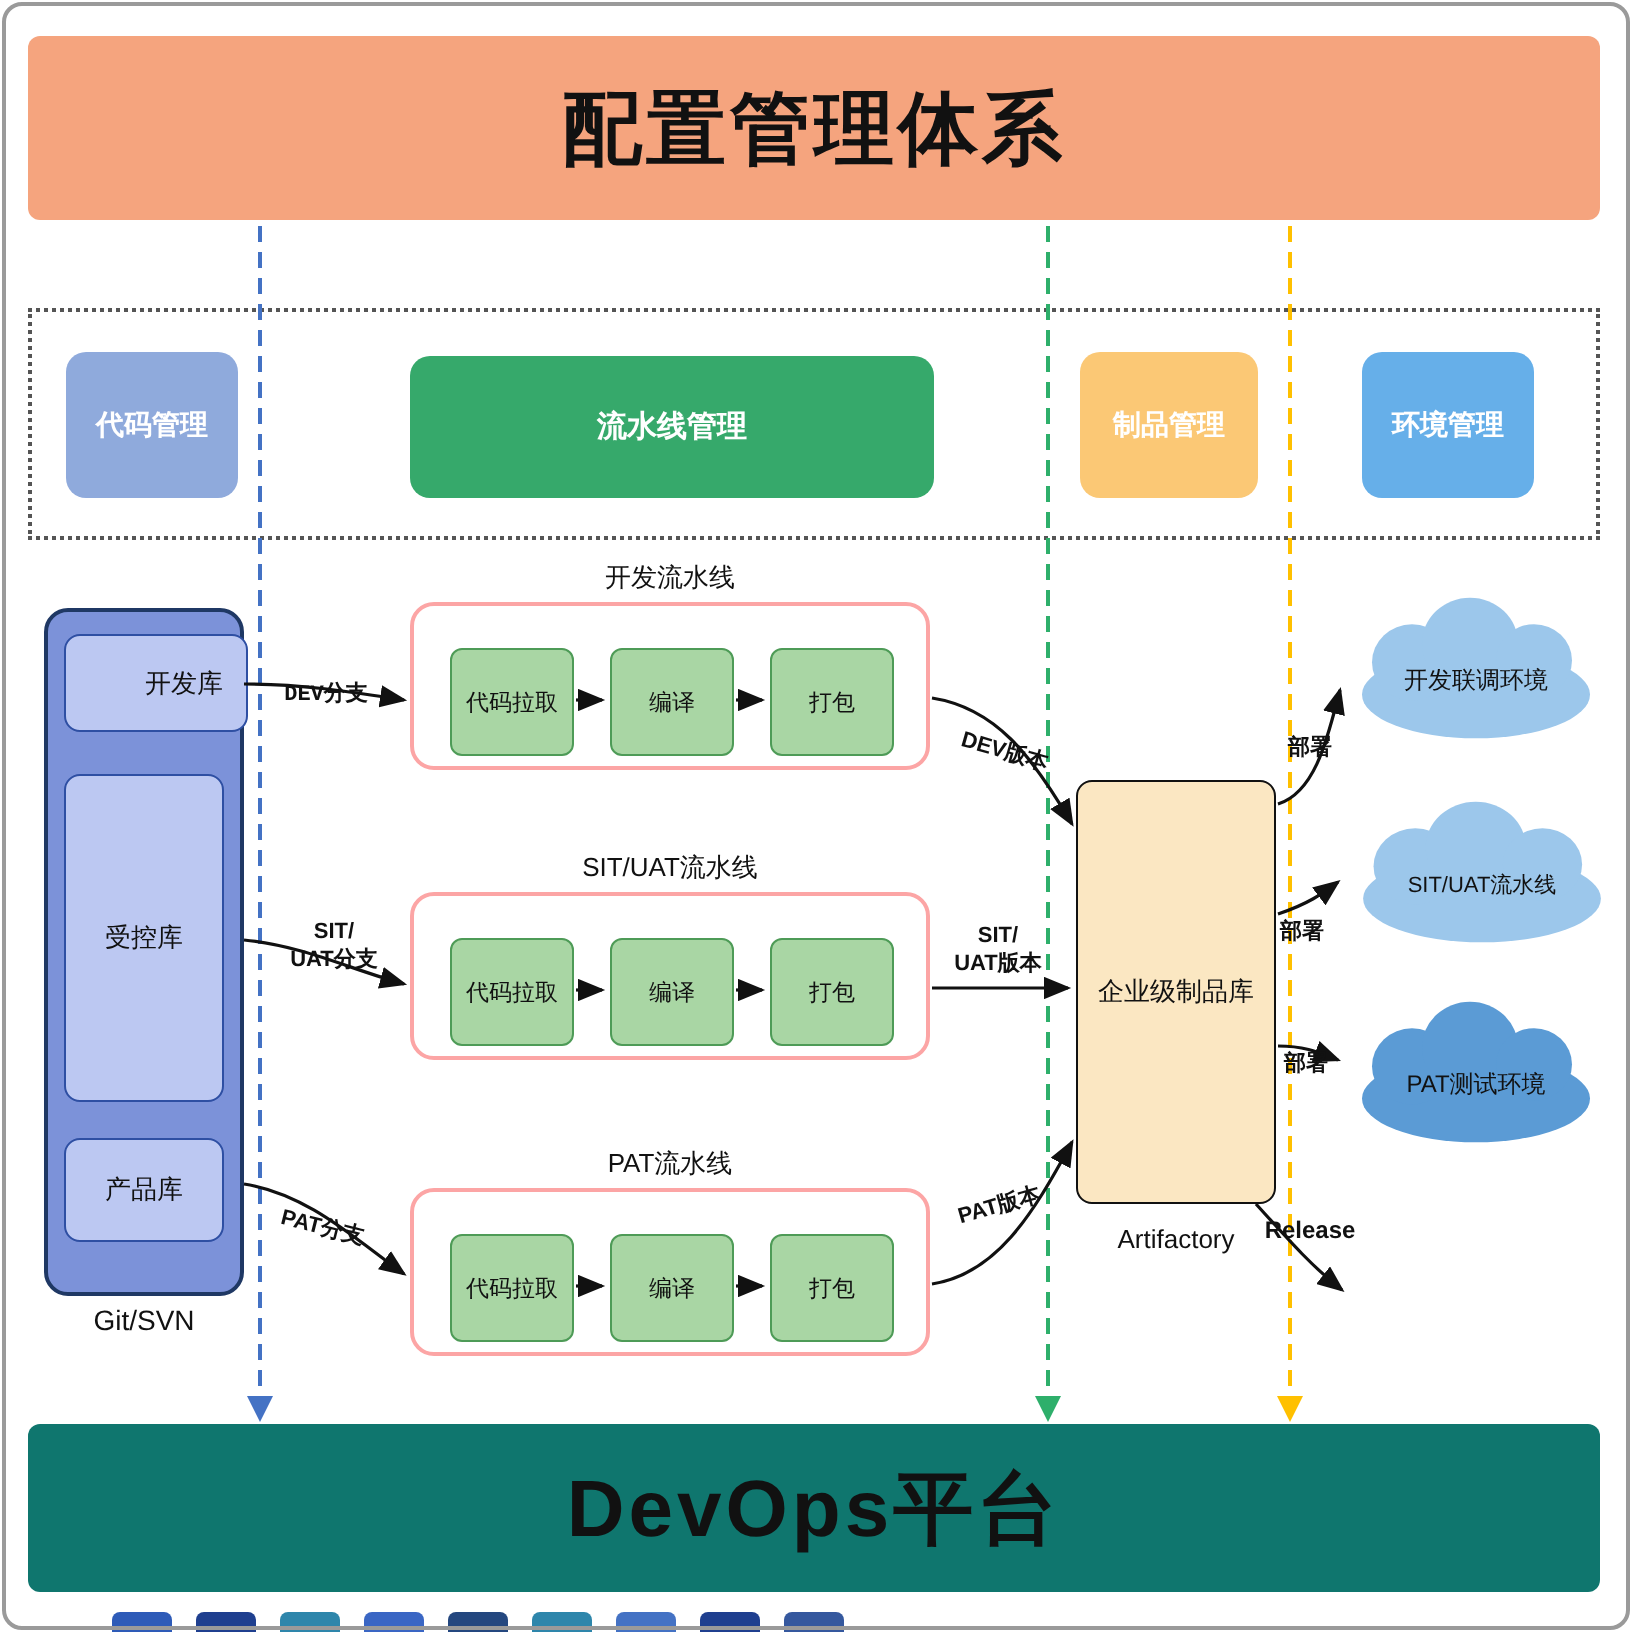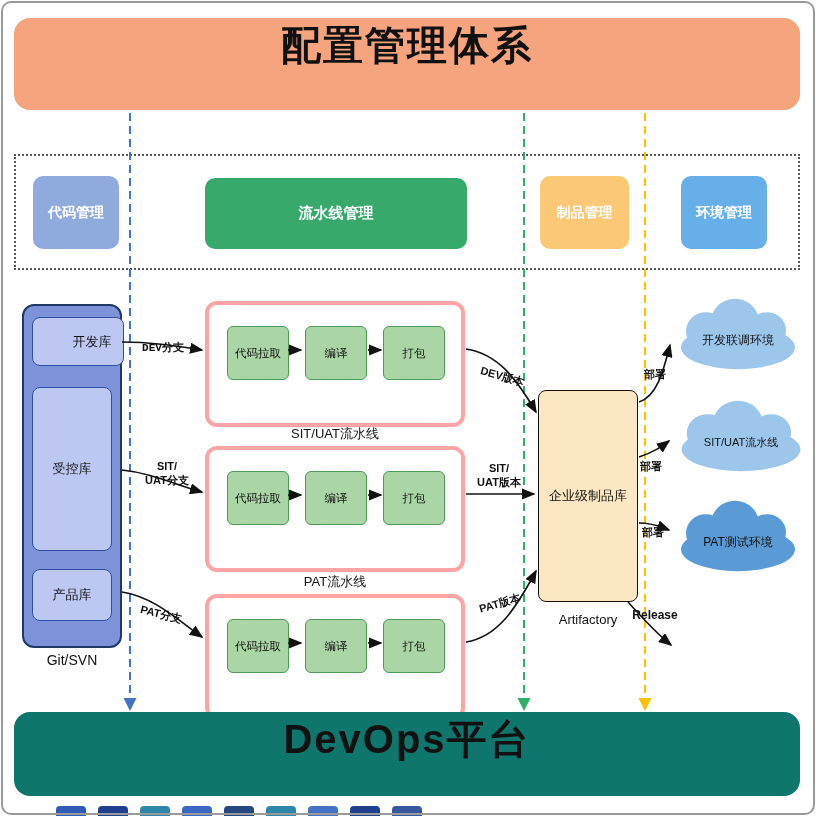--- a/index.html
+++ b/index.html
@@ -2,22 +2,22 @@
 <html><head>
 <meta charset="utf-8">
 <style>
   html,body { margin:0; padding:0; background:#fff; }
   .canvas {
     position:relative; width:816px; height:816px; background:#ffffff;
     font-family:"Liberation Sans", sans-serif; overflow:hidden; color:#111;
   }
   .frame { position:absolute; inset:1px; border:2px solid #9a9a9a; border-radius:10px; pointer-events:none; z-index:9; }
 
-  .banner { position:absolute; display:flex; justify-content:center;
-            font-weight:bold; color:#111; border-radius:16px; letter-spacing:2px; }
+  .banner { position:absolute; display:flex; align-items:center; justify-content:center;
+            font-weight:bold; color:#111; border-radius:6px; letter-spacing:2px; }
   .banner-top    { left:14px; top:18px;  width:786px; height:92px; background:#F5A47E; font-size:40px; }
   .banner-bottom { left:14px; top:712px; width:786px; height:84px; background:#0f766e; font-size:40px; }
 
   .cat-row { position:absolute; left:14px; top:154px; width:786px; height:116px;
              border:2px dotted #555; box-sizing:border-box; }
   .cat { position:absolute; display:flex; align-items:center; justify-content:center;
          color:#fff; font-weight:bold; border-radius:10px; text-align:center; }
   .cat-0 { left:33px;  top:176px; width:86px;  height:73px; background:#8FAADC; font-size:14px; }
   .cat-1 { left:205px; top:178px; width:262px; height:71px; background:#36A96B; font-size:15px; }
   .cat-2 { left:540px; top:176px; width:89px;  height:73px; background:#FBC875; font-size:14px; }
@@ -29,22 +29,22 @@
               display:flex; align-items:center; justify-content:center; font-size:13px; box-sizing:border-box; }
   .repo-dev  { left:8px; top:11px;  width:92px; height:49px;padding-left:28px; }
   .repo-ctl  { left:8px; top:81px;  width:80px; height:164px; }
   .repo-prod { left:8px; top:263px; width:80px; height:52px; }
   .repo-caption { position:absolute; left:22px; top:652px; width:100px; text-align:center; font-size:14px; }
 
   .pl-title { position:absolute; width:260px; text-align:center; font-size:13px; }
   .pl-title-0 { left:205px; top:280px; }
   .pl-title-1 { left:205px; top:425px; }
   .pl-title-2 { left:205px; top:573px; }
-  .pl-box { position:absolute; left:205px; width:260px; height:126px; background:#fff;
-            border:4px solid #fca5a5; border-radius:12px; box-sizing:border-box;
+  .pl-box { position:absolute; left:205px; width:260px; height:84px; background:#fff;
+            border:2px solid #fca5a5; border-radius:12px; box-sizing:border-box;
             display:flex; justify-content:space-between; padding:21px 16px 0 18px; }
   .pl-box-0 { top:301px; } .pl-box-1 { top:446px; } .pl-box-2 { top:594px; }
   .step { width:62px; height:54px; background:#A9D6A4; border:1.5px solid #4E9B57; border-radius:6px;
           display:flex; align-items:center; justify-content:center; font-size:11.5px; box-sizing:border-box; }
 
   .artifact-box { position:absolute; left:538px; top:390px; width:100px; height:212px;
                   background:#FBE7C2; border:1.6px solid #111; border-radius:8px;
                   display:flex; align-items:center; justify-content:center; font-size:13px; box-sizing:border-box; }
   .artifact-caption { position:absolute; left:538px; top:612px; width:100px; text-align:center; font-size:13px; }
 
@@ -98,20 +98,21 @@
     </div>
     <div class="repo-box repo-ctl">
       <span>受控库</span>
     </div>
     <div class="repo-box repo-prod">
       <span>产品库</span>
     </div>
   </div>
   <div class="repo-caption">Git/SVN</div>
 
+  <div class="pl-title pl-title-0">开发流水线</div>
   <div class="pl-box pl-box-0">
     <div class="step">代码拉取</div>
     <div class="step">编译</div>
     <div class="step">打包</div>
   </div>
 
   <div class="pl-title pl-title-1">SIT/UAT流水线</div>
   <div class="pl-box pl-box-1">
     <div class="step">代码拉取</div>
     <div class="step">编译</div>

